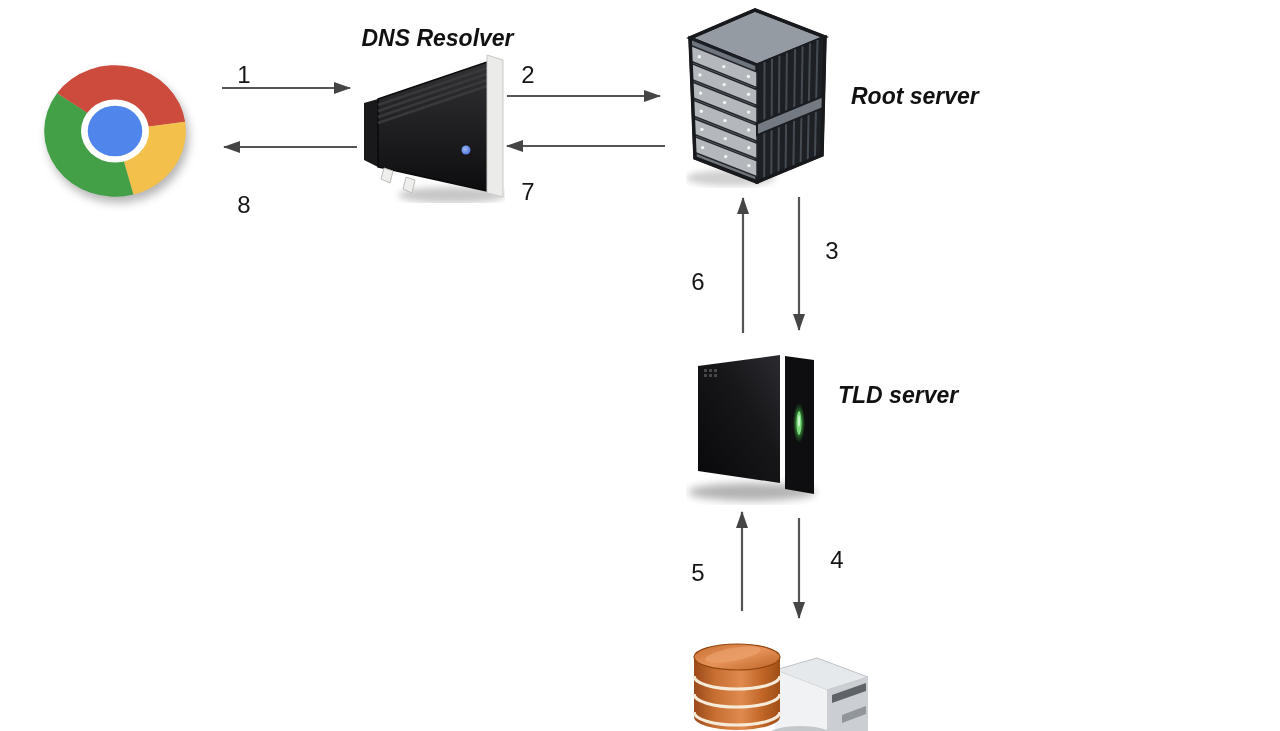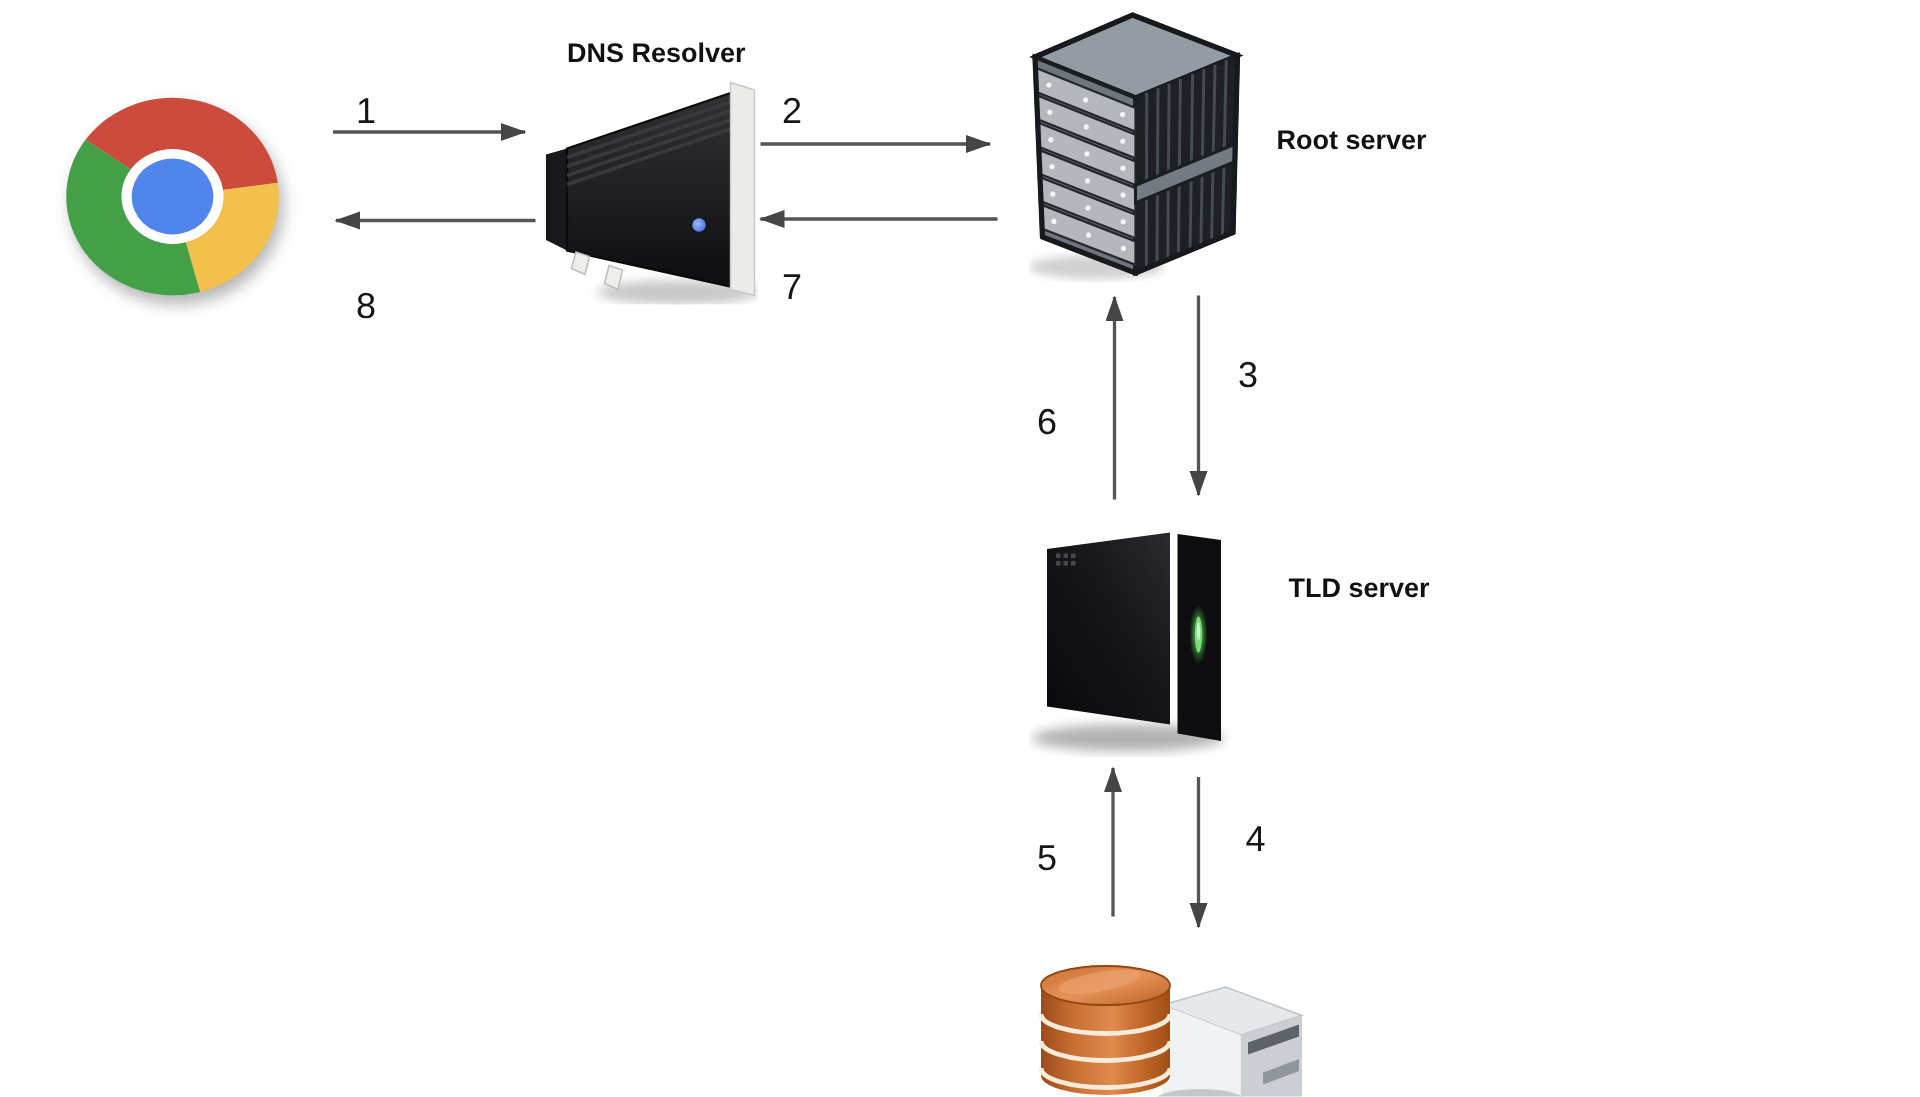--- a/index.html
+++ b/index.html
@@ -1,20 +1,20 @@
 <!DOCTYPE html>
 <html><head>
 <meta charset="utf-8">
 <title>Diagram</title>
 <style>
   html,body{margin:0;padding:0;background:#fff;}
   body{width:1280px;height:731px;overflow:hidden;position:relative;
        font-family:"Liberation Sans", sans-serif;color:#111;}
   .abs{position:absolute;}
-  .node-label{font-weight:700;font-size:18px;color:#111;white-space:nowrap;}
+  .node-label{font-weight:700;font-size:23px;color:#111;white-space:nowrap;font-style:italic;}
   .num-label{font-size:24px;font-weight:400;color:#161616;
              transform:translate(-50%,-50%);white-space:nowrap;}
   .centered{display:flex;justify-content:center;}
   #chrome-wrap svg{filter:drop-shadow(3px 6px 5px rgba(70,70,70,.40));}
   #arrows{left:0;top:0;pointer-events:none;}
 </style>
 </head>
 <body>
 
 <div id="chrome-wrap" class="abs" style="left:30px;top:52px;width:170px;height:158px;">
@@ -145,21 +145,21 @@
     <g fill="#46464b">
       <rect x="18" y="24" width="3" height="3"></rect>
         <rect x="23" y="24" width="3" height="3"></rect>
         <rect x="28" y="24" width="3" height="3"></rect>
       <rect x="18" y="29" width="3" height="3"></rect>
         <rect x="23" y="29" width="3" height="3"></rect>
         <rect x="28" y="29" width="3" height="3"></rect>
     </g>
   </svg>
 </div>
-<div class="abs" style="left:859px;top:382px;">
+<div class="abs" style="left:838px;top:382px;">
   <span class="node-label">TLD server</span>
 </div>
 
 <div class="abs" style="left:682px;top:627px;width:190px;height:104px;overflow:visible;">
   <svg width="190" height="120" viewBox="0 0 190 120">
     <defs>
       <linearGradient id="dbBody" x1="0" y1="0" x2="1" y2="0">
         <stop offset="0" stop-color="#9c4a1a"></stop>
           <stop offset="0.25" stop-color="#c86f33"></stop>
         <stop offset="0.55" stop-color="#e08a4f"></stop>

